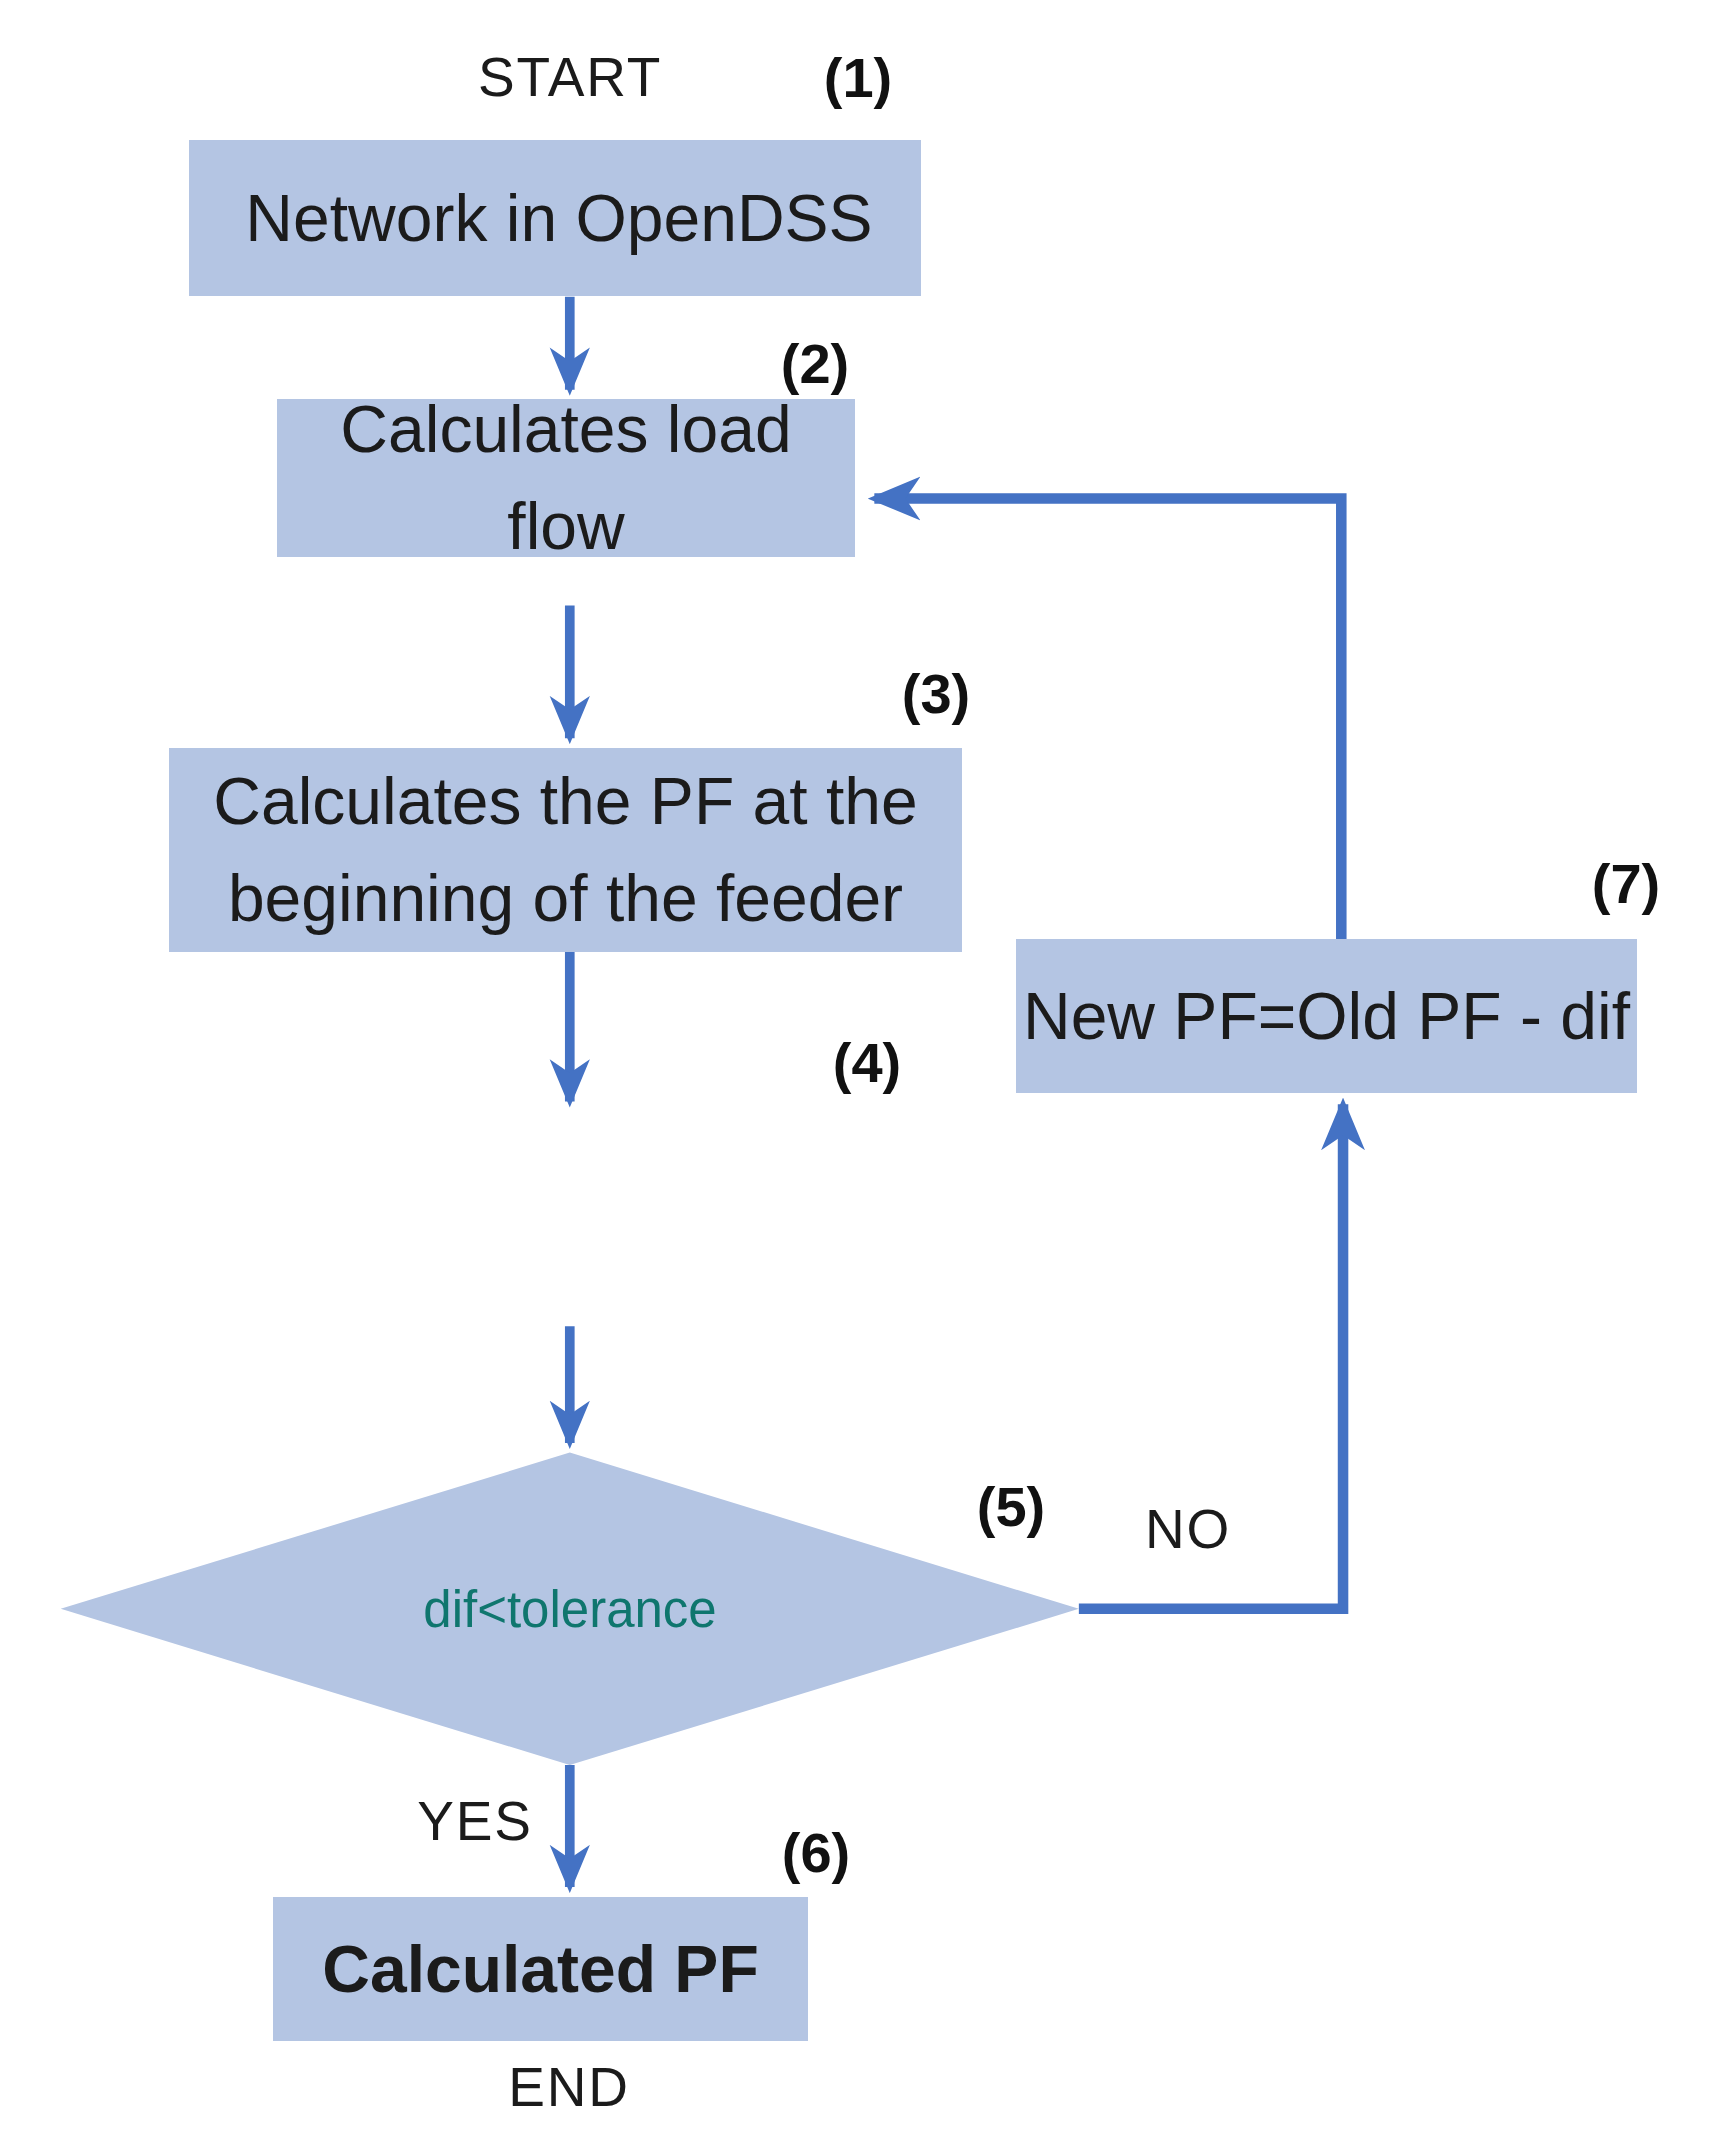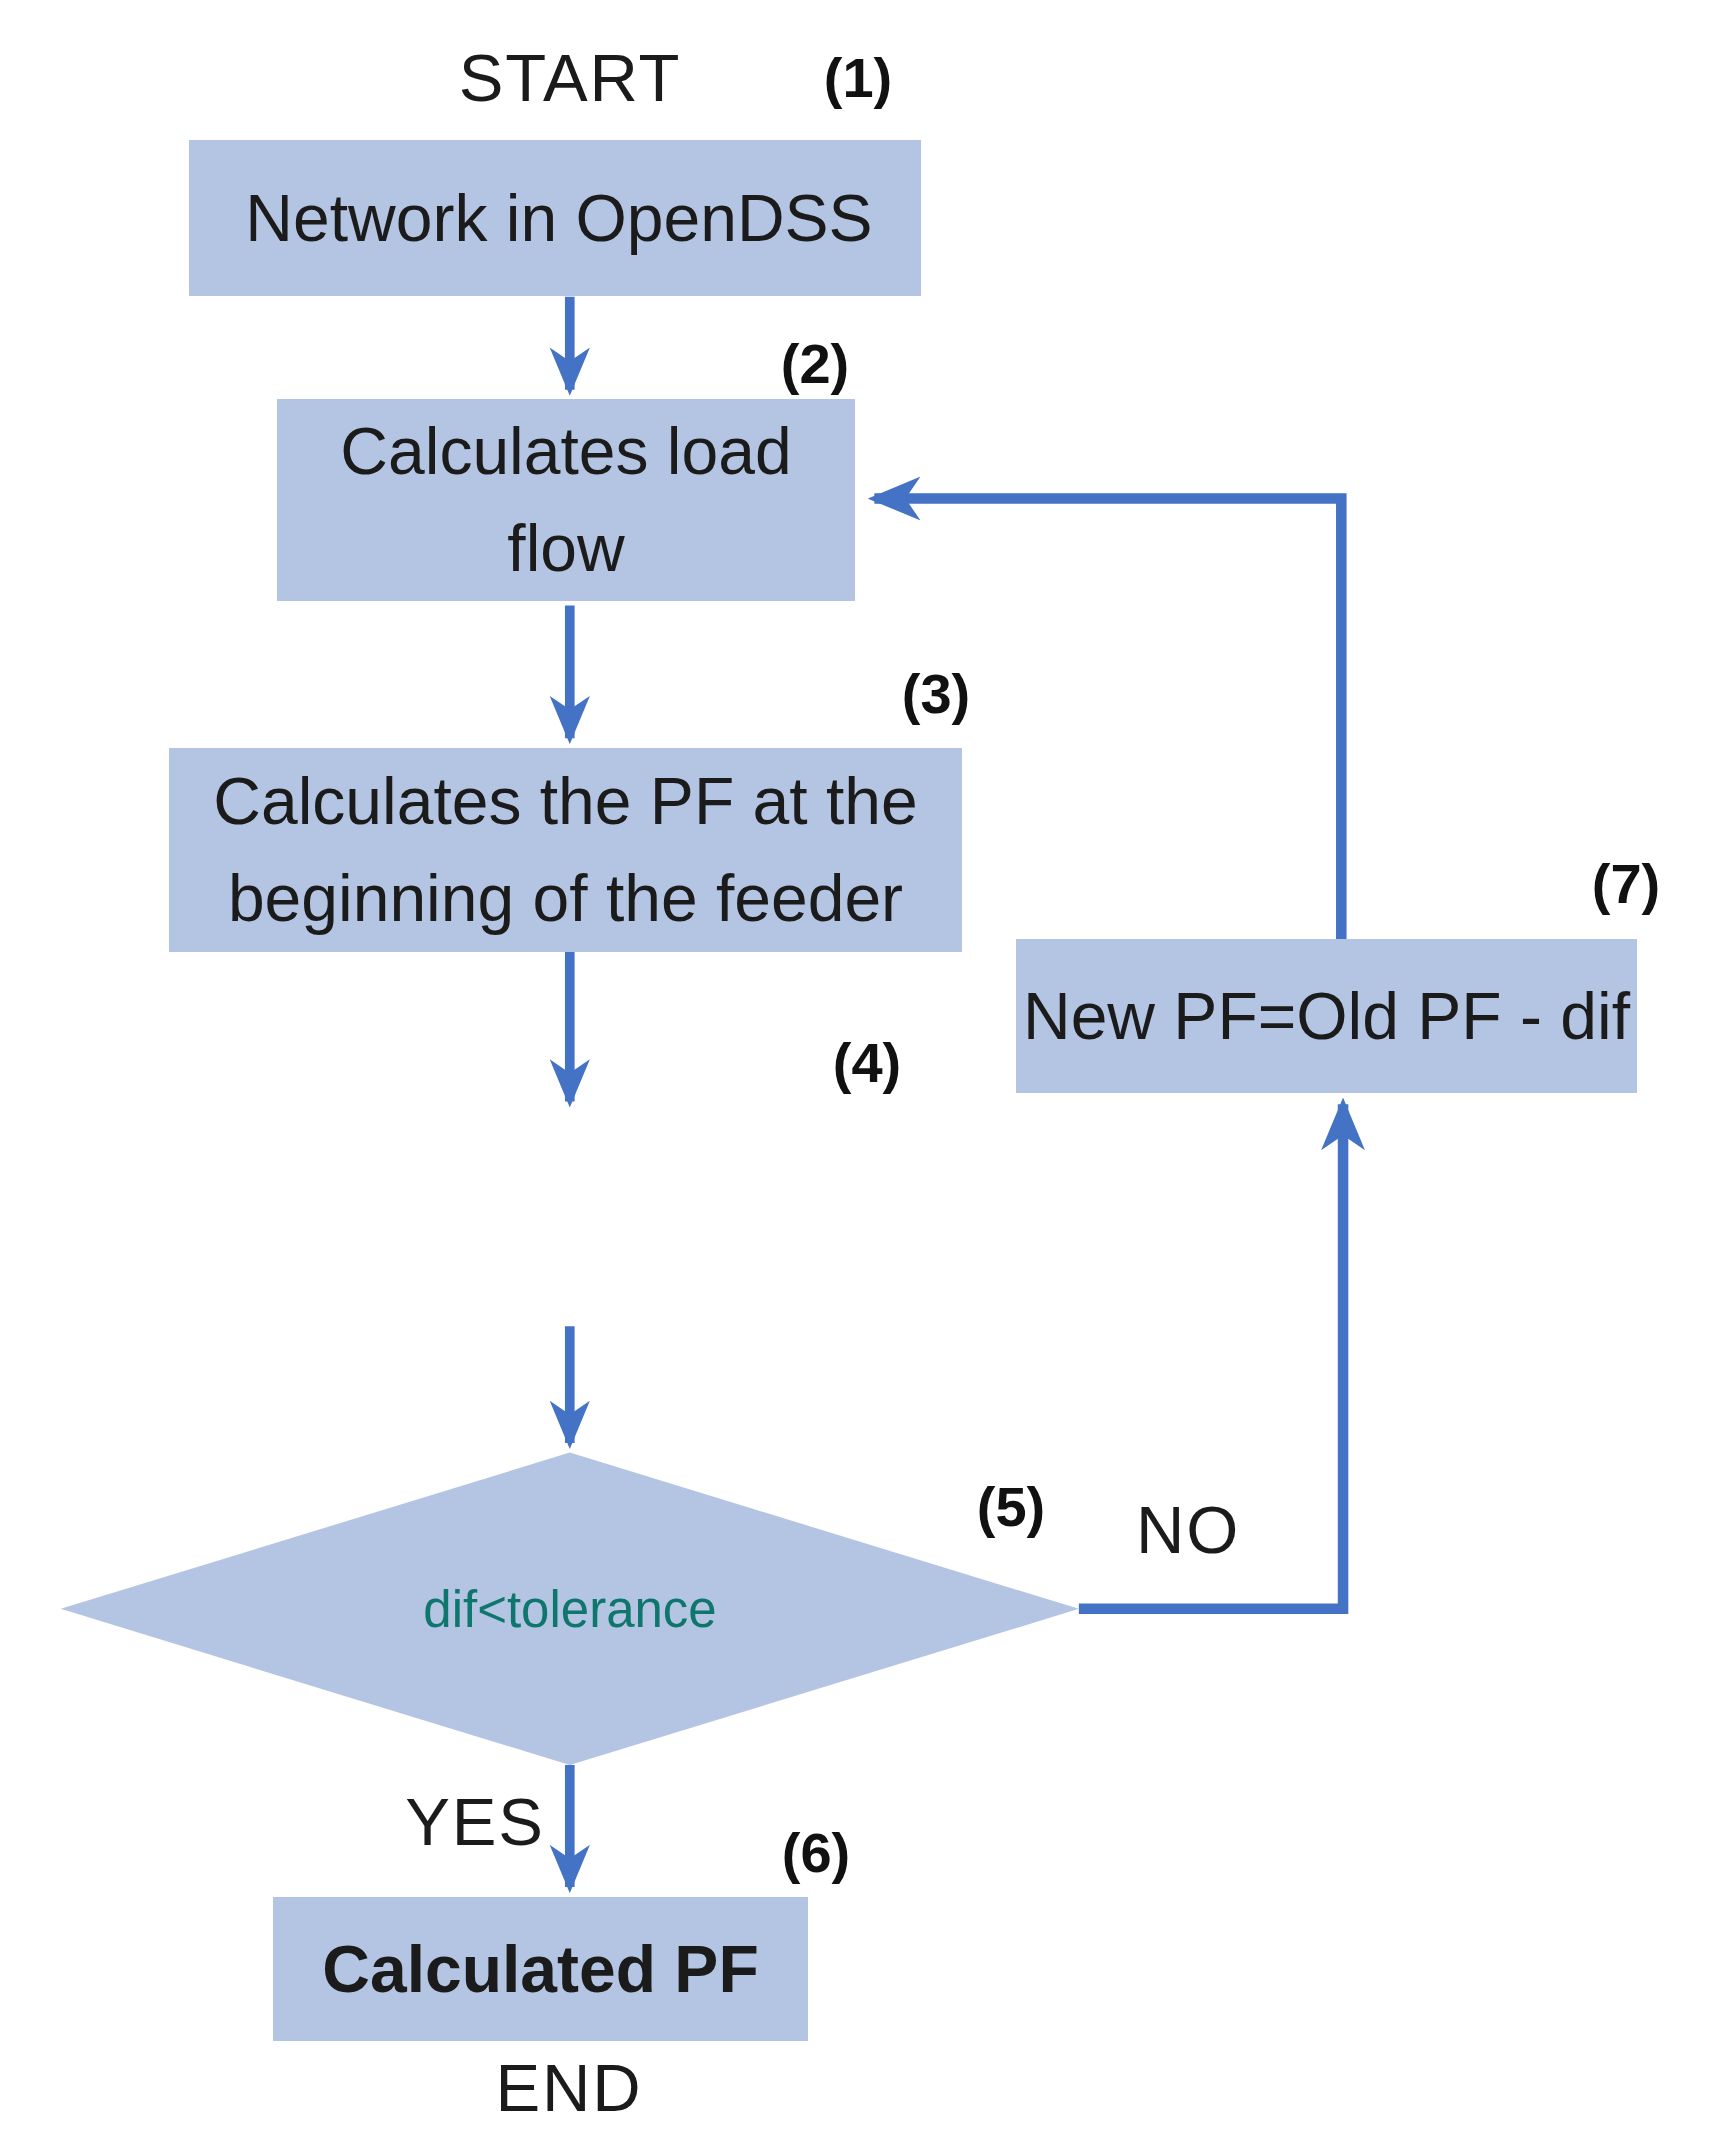--- a/index.html
+++ b/index.html
@@ -27,21 +27,21 @@
     font-size:51px;color:#0f766e;white-space:nowrap;
   }
   .tag{
     position:absolute;
     transform:translate(-50%,-50%);
     font-size:56px;font-weight:700;color:#111;white-space:nowrap;
   }
   .term{
     position:absolute;
     transform:translate(-50%,-50%);
-    font-size:67px;color:#1b1b1b;letter-spacing:1.8px;white-space:nowrap;
+    font-size:55px;color:#1b1b1b;letter-spacing:1.8px;white-space:nowrap;
   }
 </style>
 </head>
 <body>
 
 <div class="canvas">
 
   <svg class="layer" viewBox="0 0 1965 2445">
     <defs>
       <marker id="ah" viewBox="0 0 12 10" markerWidth="5" markerHeight="4.4" refX="10.5" refY="5" orient="auto" markerUnits="strokeWidth">
@@ -72,21 +72,21 @@
   <div class="tag" style="left:936px;top:693px;">(3)</div>
   <div class="tag" style="left:867px;top:1062px;">(4)</div>
   <div class="tag" style="left:1011px;top:1506px;">(5)</div>
   <div class="tag" style="left:816px;top:1852px;">(6)</div>
   <div class="tag" style="left:1626px;top:883px;">(7)</div>
 
   <div class="flow-box" style="left:189px;top:140px;width:724px;height:156px;padding-left:8px;">
     <span>Network in OpenDSS</span>
   </div>
 
-  <div class="flow-box" style="left:277px;top:399px;width:578px;height:202px;">
+  <div class="flow-box" style="left:277px;top:399px;width:578px;height:158px;">
     <span>Calculates load</span>
     <span>flow</span>
   </div>
 
   <div class="flow-box" style="left:169px;top:748px;width:793px;height:204px;">
     <span>Calculates the PF at the</span>
     <span>beginning of the feeder</span>
   </div>
 
 

